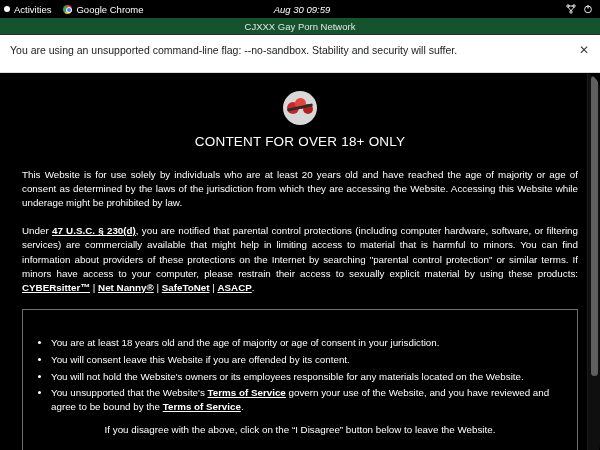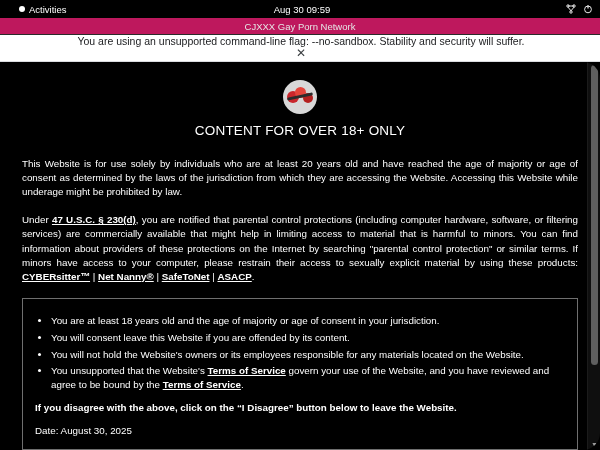--- a/index.html
+++ b/index.html
@@ -16,21 +16,21 @@
     height: 18px;
     background: #000000;
     color: #ffffff;
     display: flex;
     align-items: center;
     font-size: 9.5px;
     position: relative;
   }
   #topbar .left {
     display: flex; align-items: flex-end; gap: 2px;
-    padding-left: 15px;
+    padding-left: 0;
   }
   #topbar .activities {
     display: flex; align-items: center; gap: 4px;
     padding: 1px 4px;
   }
   #topbar .dot {
     width: 6px; height: 6px; border-radius: 50%;
     background: #ffffff; display: inline-block;
   }
   #topbar .chrome-item {
@@ -50,52 +50,52 @@
     width: 4px; height: 4px;
     border-radius: 50%;
     background: #4285f4;
     border: 0.5px solid #fff;
   }
   #topbar .center {
     position: absolute;
     left: 4px; right: 0;
     text-align: center;
     font-size: 9.5px;
+    font-style: italic;
   }
   #topbar .right {
     margin-left: auto;
     display: flex; align-items: center; gap: 7px;
     padding-right: 7px;
   }
   .ic { display: inline-block; line-height: 1; }
   .net-icon svg, .power-icon svg { display: block; }
 
   
   #titlebar {
     height: 17px;
-    background: #be185d;
+    background: #14532d;
     color: #e6e6e6;
     font-size: 9.5px;
     display: flex;
     align-items: center;
     justify-content: center;
     border-bottom: 1px solid #2a2a2a;
   }
 
   
   #infobar {
-    height: 27px;
+    height: 38px;
     background: #ffffff;
     color: #202124;
     font-size: 10.5px;
     display: flex;
     align-items: center;
     padding: 0 8px 8px 10px;
     border-bottom: 1px solid #dadce0;
-    flex-direction: column;
   }
   #infobar .msg { flex: 1; }
   #infobar .close {
     width: 16px; height: 16px;
     display: flex; align-items: center; justify-content: center;
     color: #3c4043;
     font-size: 12px;
     line-height: 1;
     cursor: default;
   }
@@ -196,43 +196,48 @@
     border: 1px solid #6f6f6f;
     padding: 10px 12px 11px 12px;
     margin-top: 4px;
   }
   .agree-box .lead {
     font-weight: bold;
     margin: 0 0 7px 0;
     font-size: 9.8px;
   }
   .agree-box ul {
-    margin: 5px 0 9px 0;
+    margin: 16px 0 9px 0;
     padding-left: 16px;
   }
   .agree-box li {
     margin-bottom: 3px;
     line-height: 1.4;
   }
   .agree-box .disagree-note {
-    font-weight: bold;
+    font-weight: normal;
     margin: 0 0 9px 0;
+    text-align: center;
   }
   .agree-box .datestamp {
     margin: 0;
   }
 </style>
 </head>
 <body>
 
 <div id="topbar">
   <div class="left">
     <div class="activities">
       <span class="dot"></span>
       <span>Activities</span>
+    </div>
+    <div class="chrome-item">
+      <span class="chrome-logo"></span>
+      <span>Google Chrome</span>
     </div>
   </div>
   <div class="center">Aug 30  09:59</div>
   <div class="right">
     <span class="ic net-icon">
       <svg width="10" height="10" viewBox="0 0 10 10">
           <g fill="none" stroke="#ffffff" stroke-width="0.9">
         <circle cx="2" cy="2" r="1.2"></circle>
             <circle cx="8" cy="2" r="1.2"></circle>
             <circle cx="5" cy="8" r="1.2"></circle>

